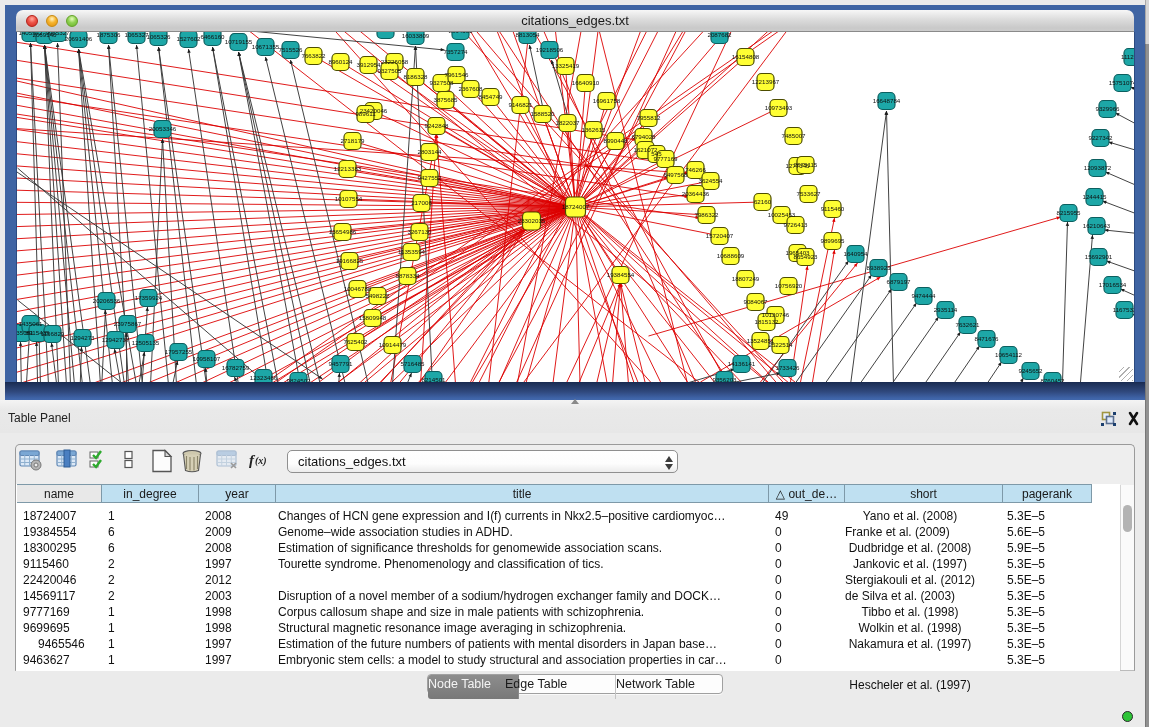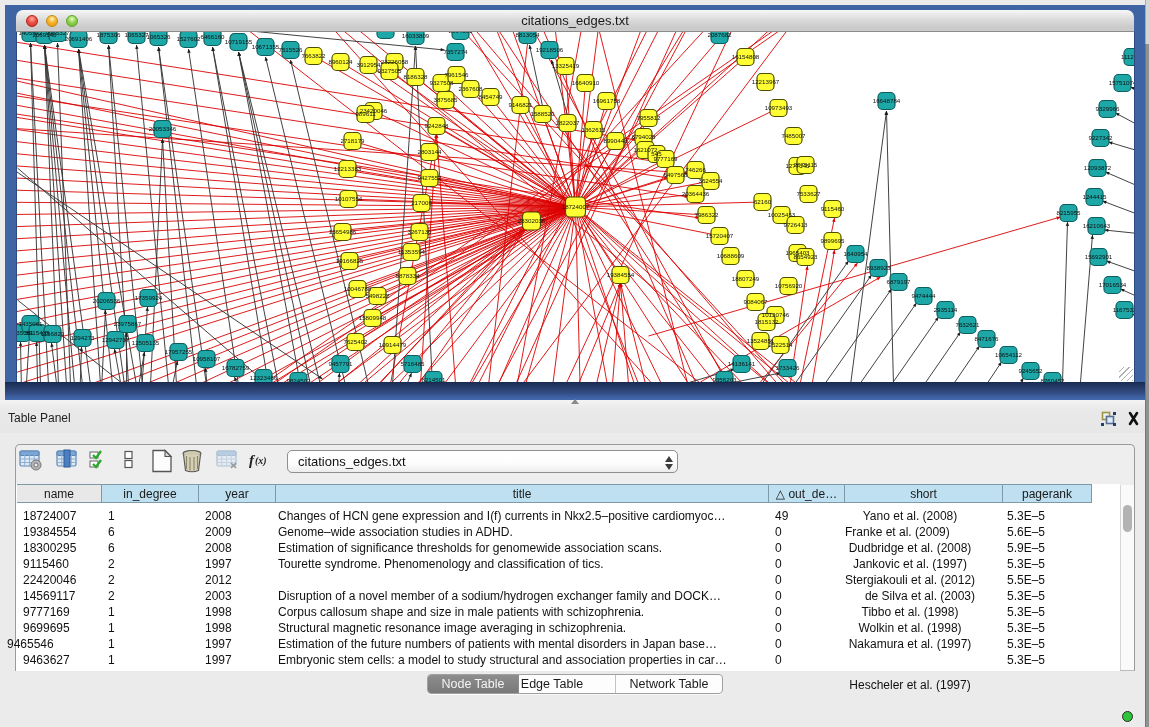--- a/index.html
+++ b/index.html
@@ -24,21 +24,21 @@
 #tptitle{position:absolute;left:8px;top:11px;font-size:12px;color:#222}
 #divarrow{position:absolute;left:571px;top:399px;width:0;height:0;border-left:4px solid transparent;border-right:4px solid transparent;border-bottom:5px solid #8a8a8a}
 #panel{position:absolute;left:15px;top:444px;width:1120px;height:227px;background:#eee;border:1px solid #9a9a9a;border-radius:5px 5px 0 0;border-bottom:1px solid #bbb}
 #tablebody{position:absolute;left:16px;top:484px;width:1104px;height:187px;background:#fff}
 
 .hc{position:absolute;top:484px;height:19px;background:#bfe0f1;border-right:1px solid #7e99a8;border-top:1px solid #7e99a8;font-size:12px;color:#1a1a1a;text-align:center;line-height:19px;border-bottom:1px solid #7e99a8}
 
 .cell{position:absolute;font-size:12px;color:#111;white-space:nowrap;overflow:hidden}
 
 #tabs{position:absolute;left:427px;top:674px;width:296px;height:20px;border:1px solid #a0a0a0;border-radius:4px;background:#fdfdfd;box-shadow:0 1px 0 rgba(255,255,255,.7)}
-.tabseg{position:absolute;top:0;height:18px;font-size:12.5px;line-height:18px;text-align:center;color:#1a1a1a}
+.tabseg{position:absolute;top:0;height:24px;font-size:12.5px;line-height:18px;color:#1a1a1a}
 #seg1{left:0;width:91px;background:linear-gradient(#8d8d8d,#787878);color:#f4f4f4;border-radius:3px 0 0 3px;border-right:1px solid #8b8b8b}
 #seg2{left:77px;width:94px}
 #seg3{left:187px;width:107px;border-left:1px solid #c4c4c4}
 
 #memtext{position:absolute;left:1061px;top:726px;font-size:10.2px;color:#1a1a1a;letter-spacing:0.1px}
 #memdot{position:absolute;left:1121.5px;top:710.5px;width:11px;height:11px;border-radius:50%;background:#2dc437;border:1px solid #2a2a2a}
 
 #dropdown{position:absolute;left:287px;top:450px;width:391px;height:23px;background:linear-gradient(#fff,#fdfdfd 60%,#ececec);border:1px solid #8f8f8f;border-radius:5px;box-shadow:inset 0 1px 0 #fff}
 #droptext{position:absolute;left:10px;top:3px;font-size:13px;color:#111}
 .sarr{position:absolute;left:377px;width:0;height:0;border-left:4.5px solid transparent;border-right:4.5px solid transparent}
@@ -839,37 +839,37 @@
     <div class="cell" style="left:108px;top:573px;width:60px">2</div>
     <div class="cell" style="left:205px;top:573px;width:60px">2012</div>
     <div class="cell" style="left:775px;top:573px;width:60px">0</div>
     <div class="cell" style="left:845px;top:573px;width:130px;text-align:center">Stergiakouli et al. (2012)</div>
     <div class="cell" style="left:1007px;top:573px;width:80px">5.5E–5</div>
     <div class="cell" style="left:23px;top:589px;width:78px">14569117</div>
     <div class="cell" style="left:108px;top:589px;width:60px">2</div>
     <div class="cell" style="left:205px;top:589px;width:60px">2003</div>
     <div class="cell" style="left:278px;top:589px;width:490px">Disruption of a novel member of a sodium/hydrogen exchanger family and DOCK…</div>
     <div class="cell" style="left:775px;top:589px;width:60px">0</div>
-    <div class="cell" style="left:845px;top:589px;width:130px;text-align:right">de Silva et al. (2003)</div>
+    <div class="cell" style="left:845px;top:589px;width:130px;text-align:left">de Silva et al. (2003)</div>
     <div class="cell" style="left:1007px;top:589px;width:80px">5.3E–5</div>
     <div class="cell" style="left:23px;top:605px;width:78px">9777169</div>
     <div class="cell" style="left:108px;top:605px;width:60px">1</div>
     <div class="cell" style="left:205px;top:605px;width:60px">1998</div>
     <div class="cell" style="left:278px;top:605px;width:490px">Corpus callosum shape and size in male patients with schizophrenia.</div>
     <div class="cell" style="left:775px;top:605px;width:60px">0</div>
     <div class="cell" style="left:845px;top:605px;width:130px;text-align:center">Tibbo et al. (1998)</div>
     <div class="cell" style="left:1007px;top:605px;width:80px">5.3E–5</div>
     <div class="cell" style="left:23px;top:621px;width:78px">9699695</div>
     <div class="cell" style="left:108px;top:621px;width:60px">1</div>
     <div class="cell" style="left:205px;top:621px;width:60px">1998</div>
     <div class="cell" style="left:278px;top:621px;width:490px">Structural magnetic resonance image averaging in schizophrenia.</div>
     <div class="cell" style="left:775px;top:621px;width:60px">0</div>
     <div class="cell" style="left:845px;top:621px;width:130px;text-align:center">Wolkin et al. (1998)</div>
     <div class="cell" style="left:1007px;top:621px;width:80px">5.3E–5</div>
-    <div class="cell" style="left:7px;top:637px;width:78px">9465546</div>
+    <div class="cell" style="left:38px;top:637px;width:78px">9465546</div>
     <div class="cell" style="left:108px;top:637px;width:60px">1</div>
     <div class="cell" style="left:205px;top:637px;width:60px">1997</div>
     <div class="cell" style="left:278px;top:637px;width:490px">Estimation of the future numbers of patients with mental disorders in Japan base…</div>
     <div class="cell" style="left:775px;top:637px;width:60px">0</div>
     <div class="cell" style="left:845px;top:637px;width:130px;text-align:center">Nakamura et al. (1997)</div>
     <div class="cell" style="left:1007px;top:637px;width:80px">5.3E–5</div>
     <div class="cell" style="left:23px;top:653px;width:78px">9463627</div>
     <div class="cell" style="left:108px;top:653px;width:60px">1</div>
     <div class="cell" style="left:205px;top:653px;width:60px">1997</div>
     <div class="cell" style="left:278px;top:653px;width:490px">Embryonic stem cells: a model to study structural and association properties in car…</div>

